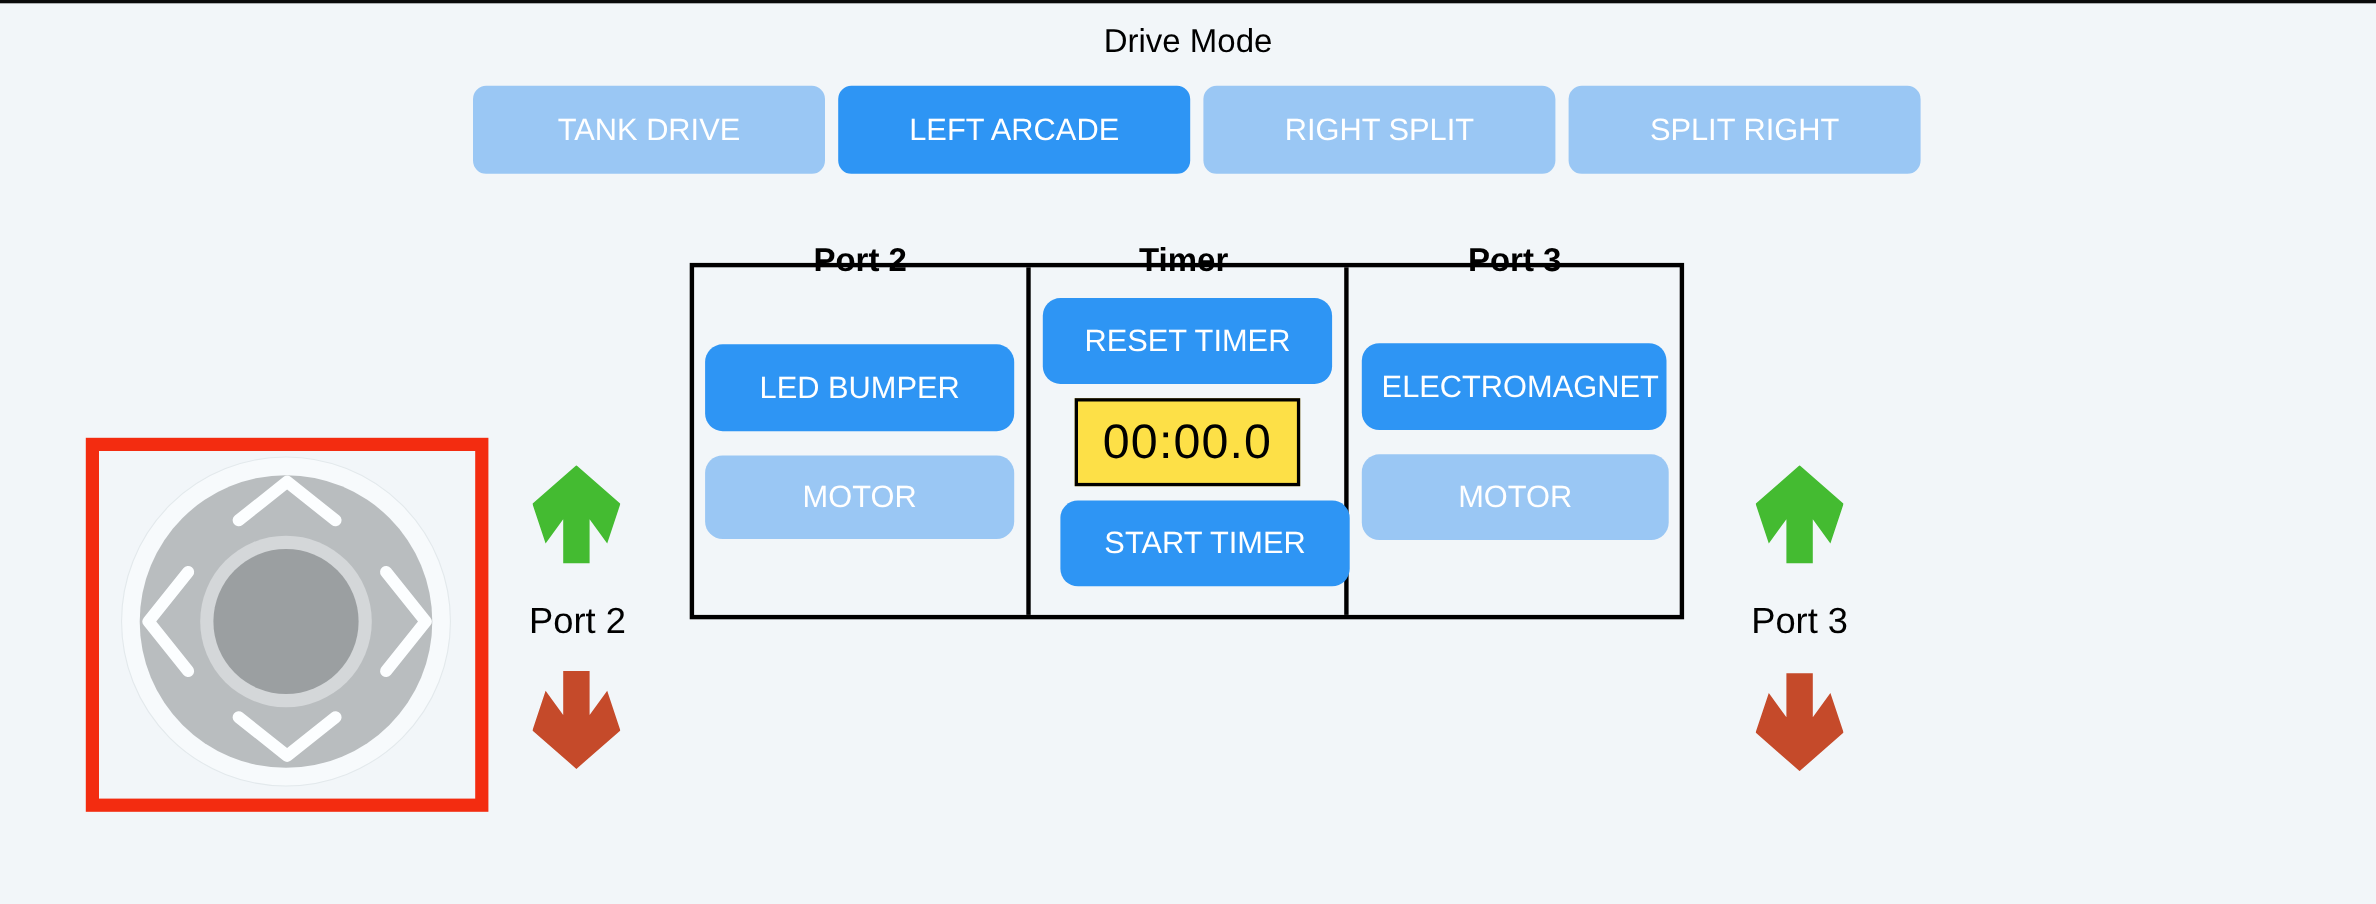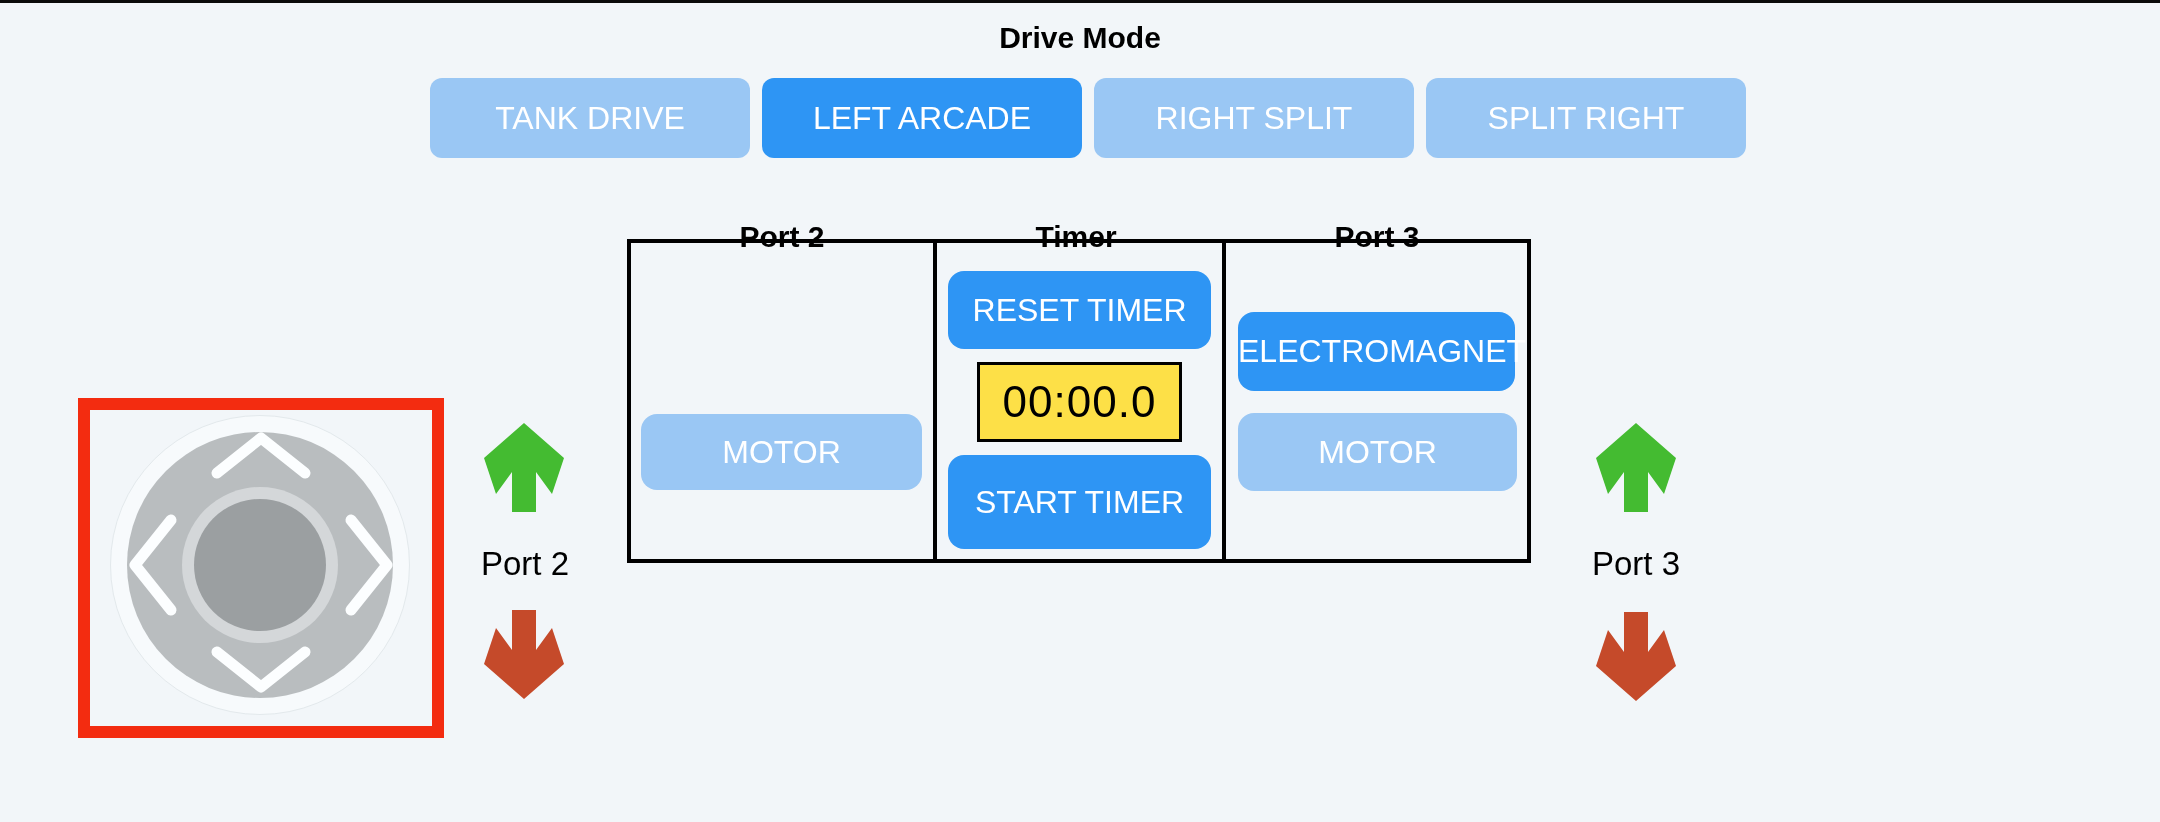--- a/index.html
+++ b/index.html
@@ -6,45 +6,45 @@
   .screen{
     position:relative;width:2160px;height:822px;overflow:hidden;
     background:#f2f6f9;
     font-family:"Liberation Sans",sans-serif;
     color:#000;
   }
   .topline{position:absolute;left:0;top:0;width:2160px;height:3px;background:#0b0b0b;}
 
   
   .title{position:absolute;left:0;top:20px;width:2160px;text-align:center;
-         font-size:30px;font-weight:bold;line-height:36px;}
+         font-size:30px;font-weight:normal;line-height:36px;}
   .mode-row{position:absolute;left:430px;top:78px;display:flex;gap:12px;}
   .btn{border:none;border-radius:12px;color:#fff;cursor:pointer;
-       font-family:"Liberation Sans",sans-serif;font-size:32px;
+       font-family:"Liberation Sans",sans-serif;font-size:28px;
        display:flex;align-items:center;justify-content:center;padding:0;}
   .mode-btn{width:320px;height:80px;}
   .blue{background:#2e95f4;text-align:right;}
   .lightblue{background:#9ac7f4;}
 
   
   .hdr{position:absolute;top:218px;width:300px;text-align:center;
        font-size:30px;font-weight:bold;line-height:38px;}
   .hdr1{left:632px;} .hdr2{left:926px;} .hdr3{left:1227px;}
 
   
   .table{position:absolute;left:627px;top:239px;width:904px;height:324px;
          border:4px solid #000;box-sizing:border-box;display:flex;}
   .cell{position:relative;height:100%;}
   .c1{width:302px;} .c2{width:285px;} .c3{width:301px;}
   .vline{width:4px;height:100%;background:#000;}
   .pill{position:absolute;border-radius:16px;}
   .pill-led{left:10px;top:70px;width:281px;height:79px;}
   .pill-motor-l{left:10px;top:171px;width:281px;height:76px;}
   .pill-reset{left:11px;top:28px;width:263px;height:78px;}
-  .pill-start{left:11px;top:212px;width:263px;height:94px;}
+  .pill-start{left:27px;top:212px;width:263px;height:78px;}
   .pill-electro{left:12px;top:69px;width:277px;height:79px;padding-left:11px;}
   .pill-motor-r{left:12px;top:170px;width:279px;height:78px;}
   .timer-display{position:absolute;left:40px;top:119px;width:205px;height:80px;
       border:3px solid #000;box-sizing:border-box;background:#fde047;
       display:flex;align-items:center;justify-content:center;
       font-size:44px;letter-spacing:1px;}
 
   
   .joybox{position:absolute;left:78px;top:398px;width:366px;height:340px;
           border:12px solid #f32c10;box-sizing:border-box;}
@@ -86,20 +86,21 @@
     <button class="btn mode-btn lightblue">RIGHT SPLIT</button>
     <button class="btn mode-btn lightblue">SPLIT RIGHT</button>
   </div>
 
   <div class="hdr hdr1">Port 2</div>
   <div class="hdr hdr2">Timer</div>
   <div class="hdr hdr3">Port 3</div>
 
   <div class="table">
     <div class="cell c1">
+      <button class="btn pill pill-led blue">LED BUMPER</button>
       <button class="btn pill pill-motor-l lightblue">MOTOR</button>
     </div>
     <div class="vline"></div>
     <div class="cell c2">
       <button class="btn pill pill-reset blue">RESET TIMER</button>
       <div class="timer-display">00:00.0</div>
       <button class="btn pill pill-start blue">START TIMER</button>
     </div>
     <div class="vline"></div>
     <div class="cell c3">

